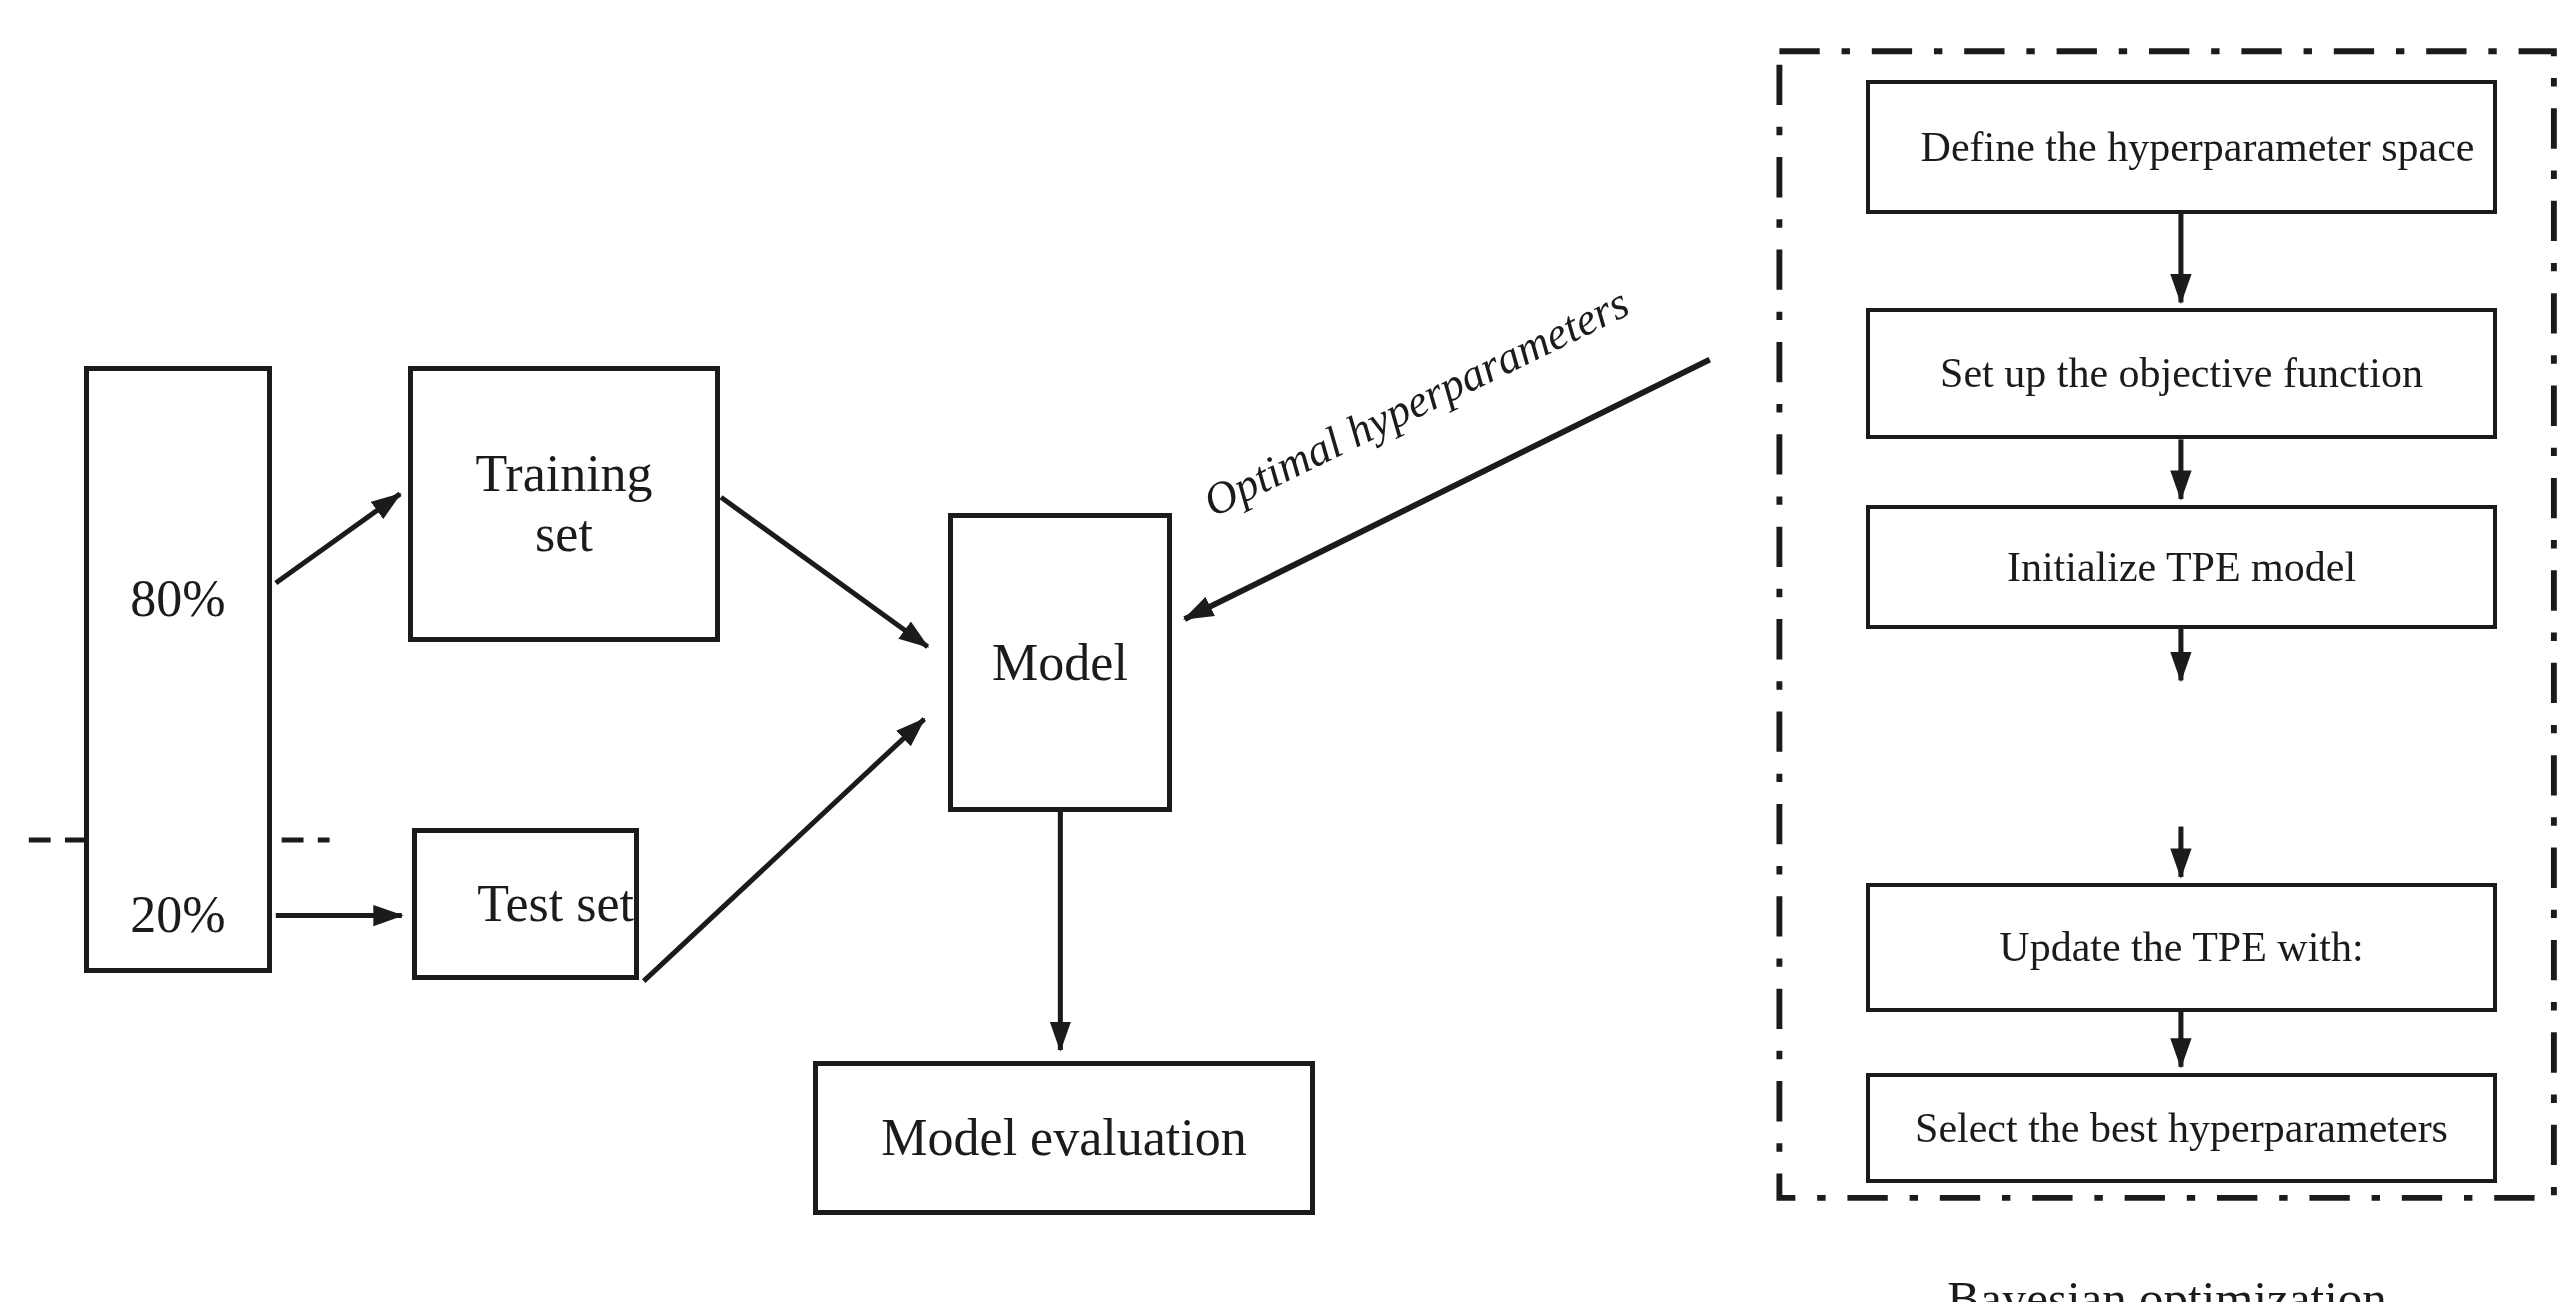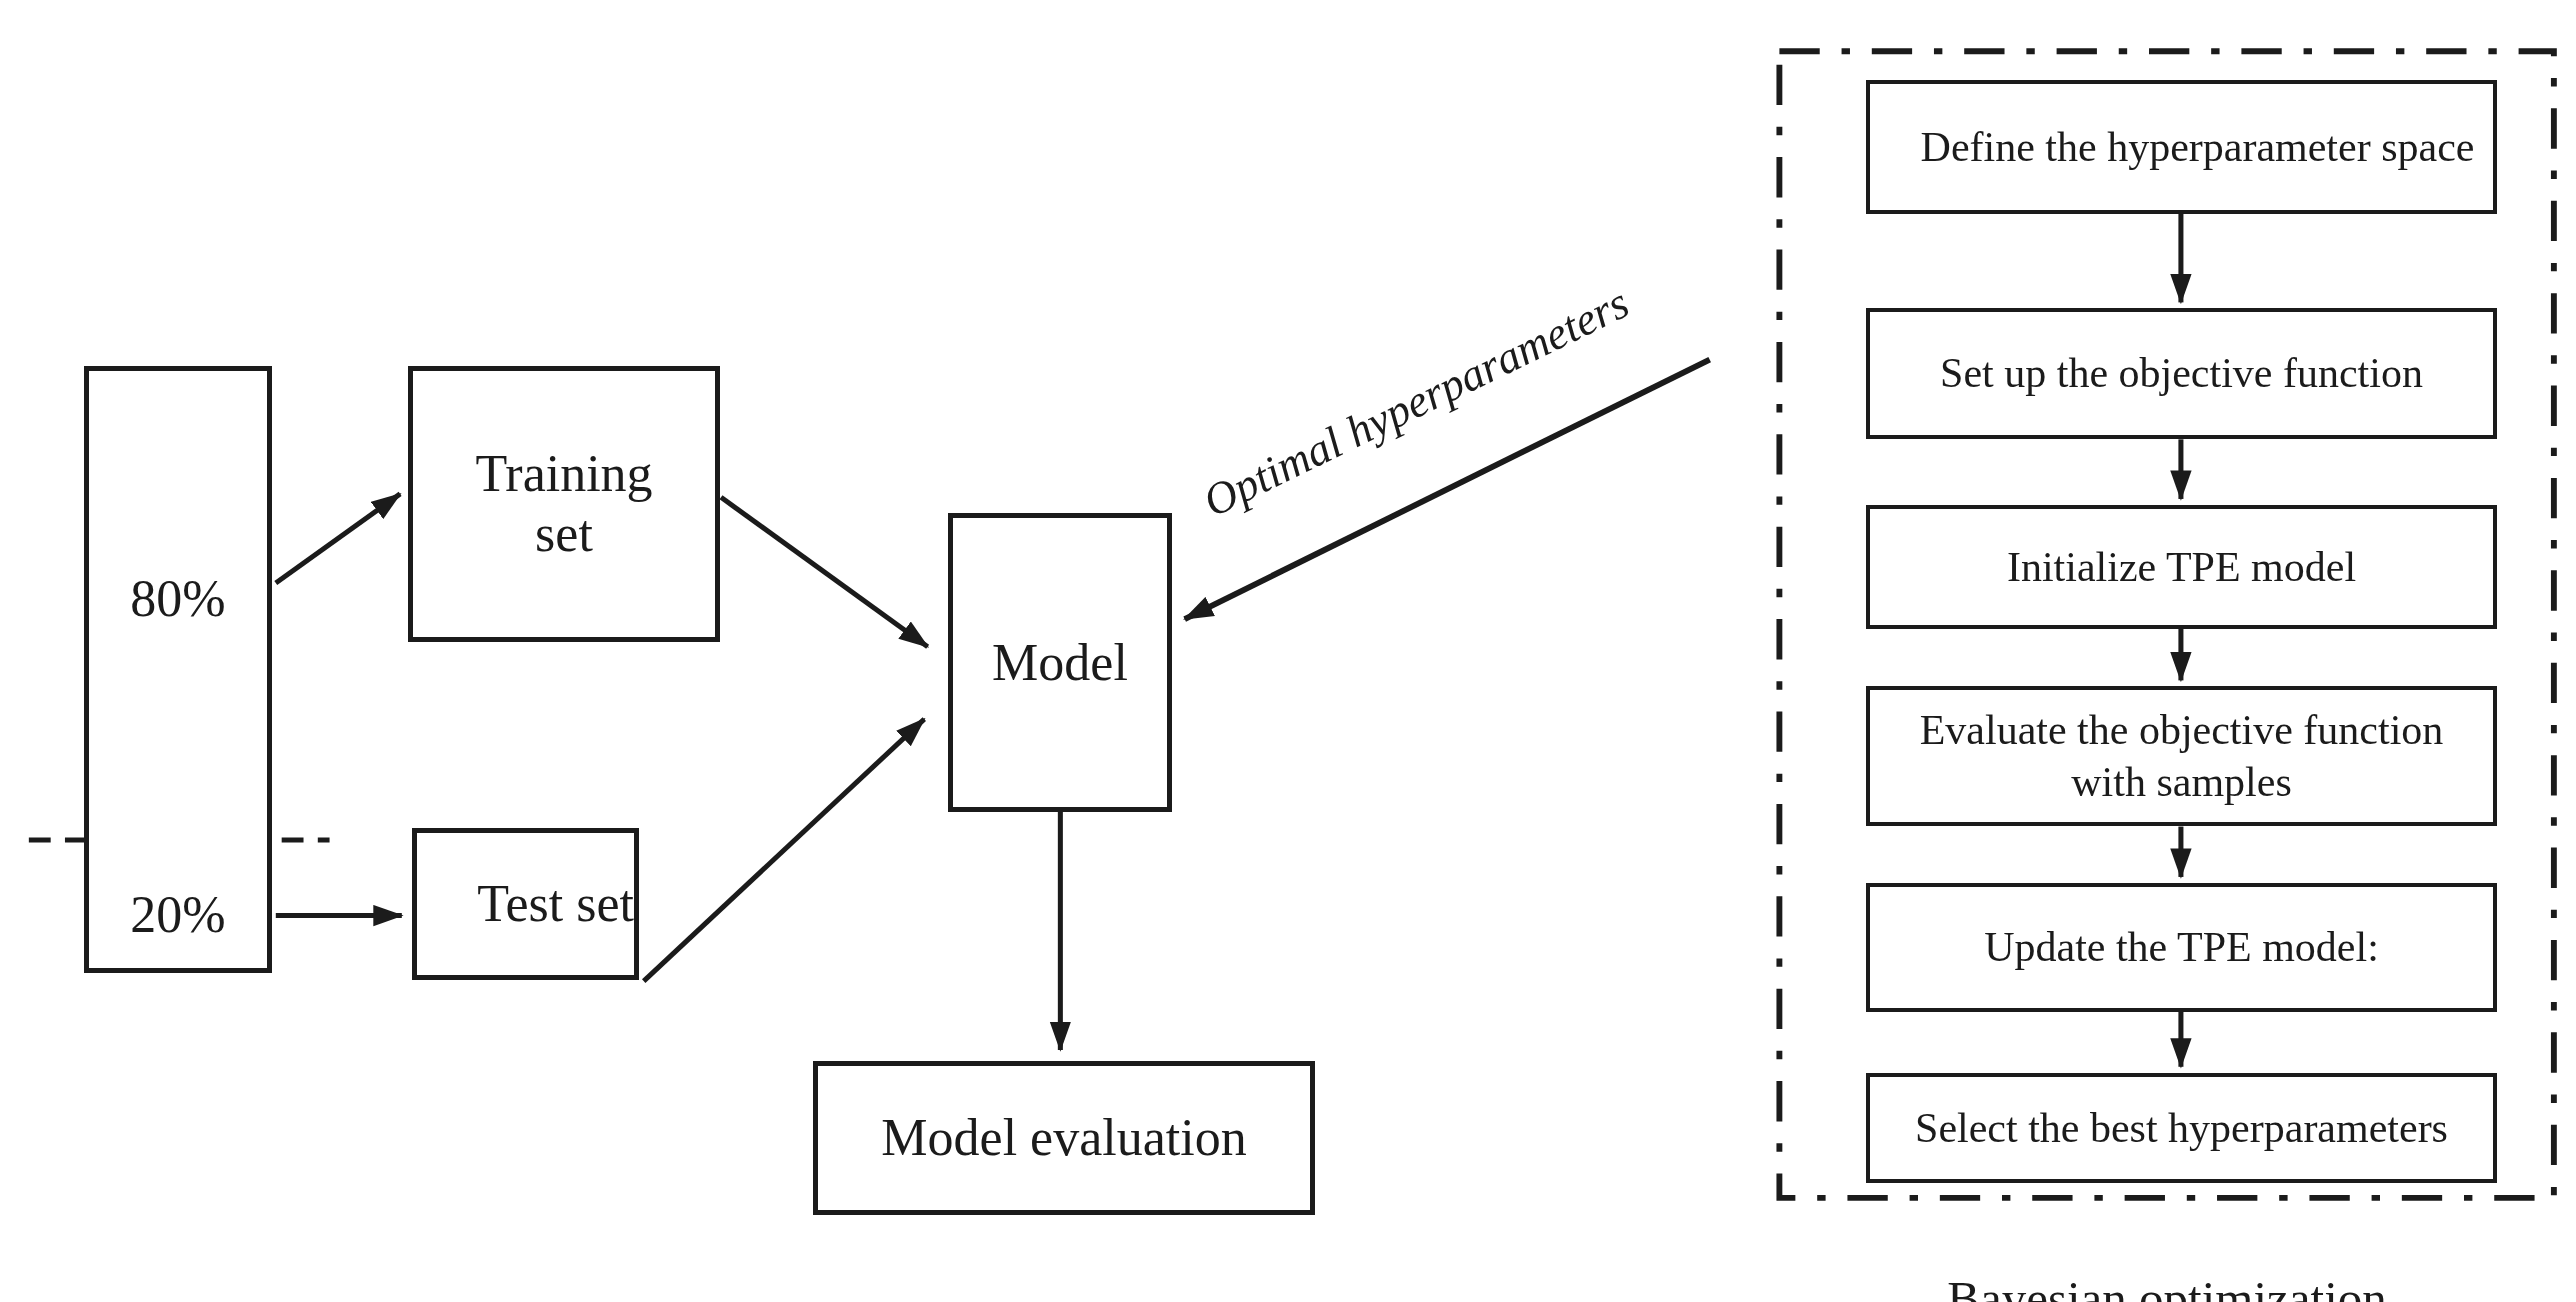--- a/index.html
+++ b/index.html
@@ -124,25 +124,22 @@
 
   <div class="box step-box step-1">
     <span class="step-label">Define the hyperparameter space</span>
   </div>
   <div class="box step-box step-2">
     <span class="step-label">Set up the objective function</span>
   </div>
   <div class="box step-box step-3">
     <span class="step-label">Initialize TPE model</span>
   </div>
-  <div class="box step-box step-4">
-    <span class="step-label">Evaluate the objective function with samples</span>
-  </div>
   <div class="box step-box step-5">
-    <span class="step-label">Update the TPE model:</span>
+    <span class="step-label">Update the TPE with:</span>
   </div>
   <div class="box step-box step-6">
     <span class="step-label">Select the best hyperparameters</span>
   </div>
 
   <span class="panel-caption">Bayesian optimization</span>
 
 </div>
 
 

